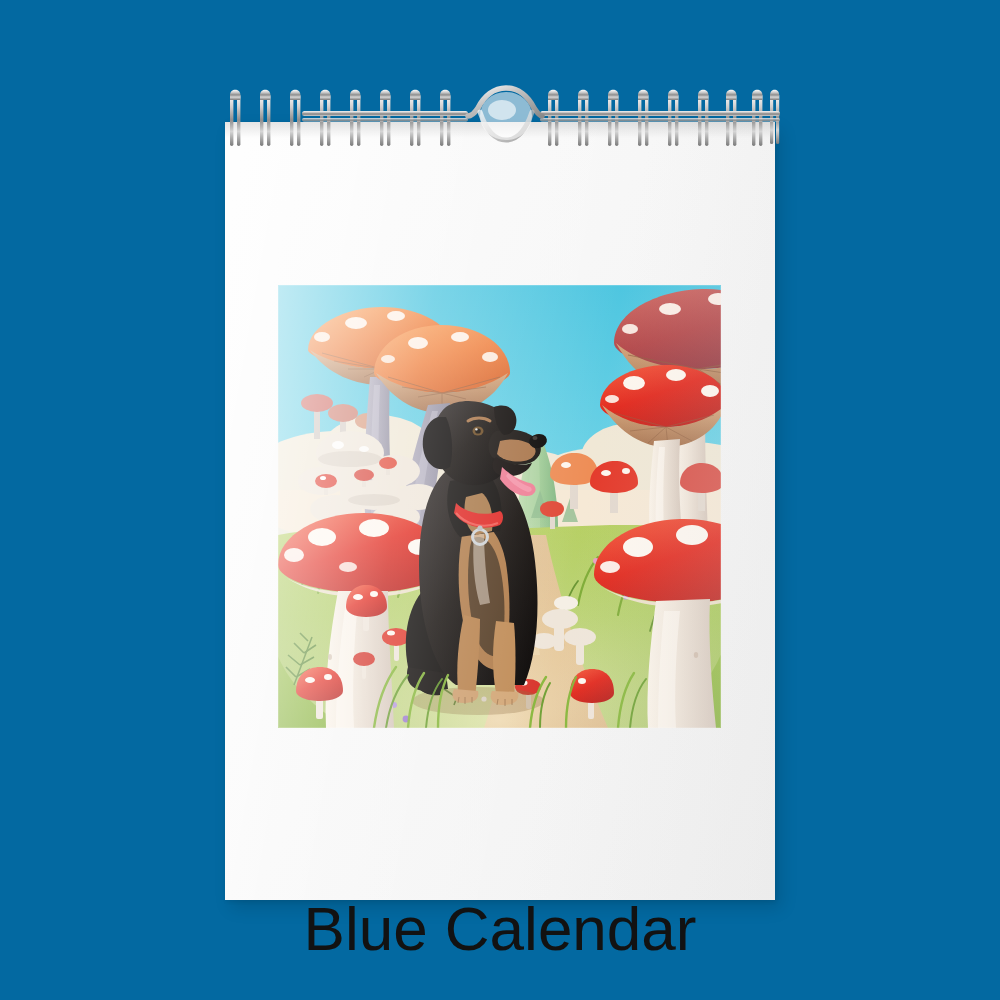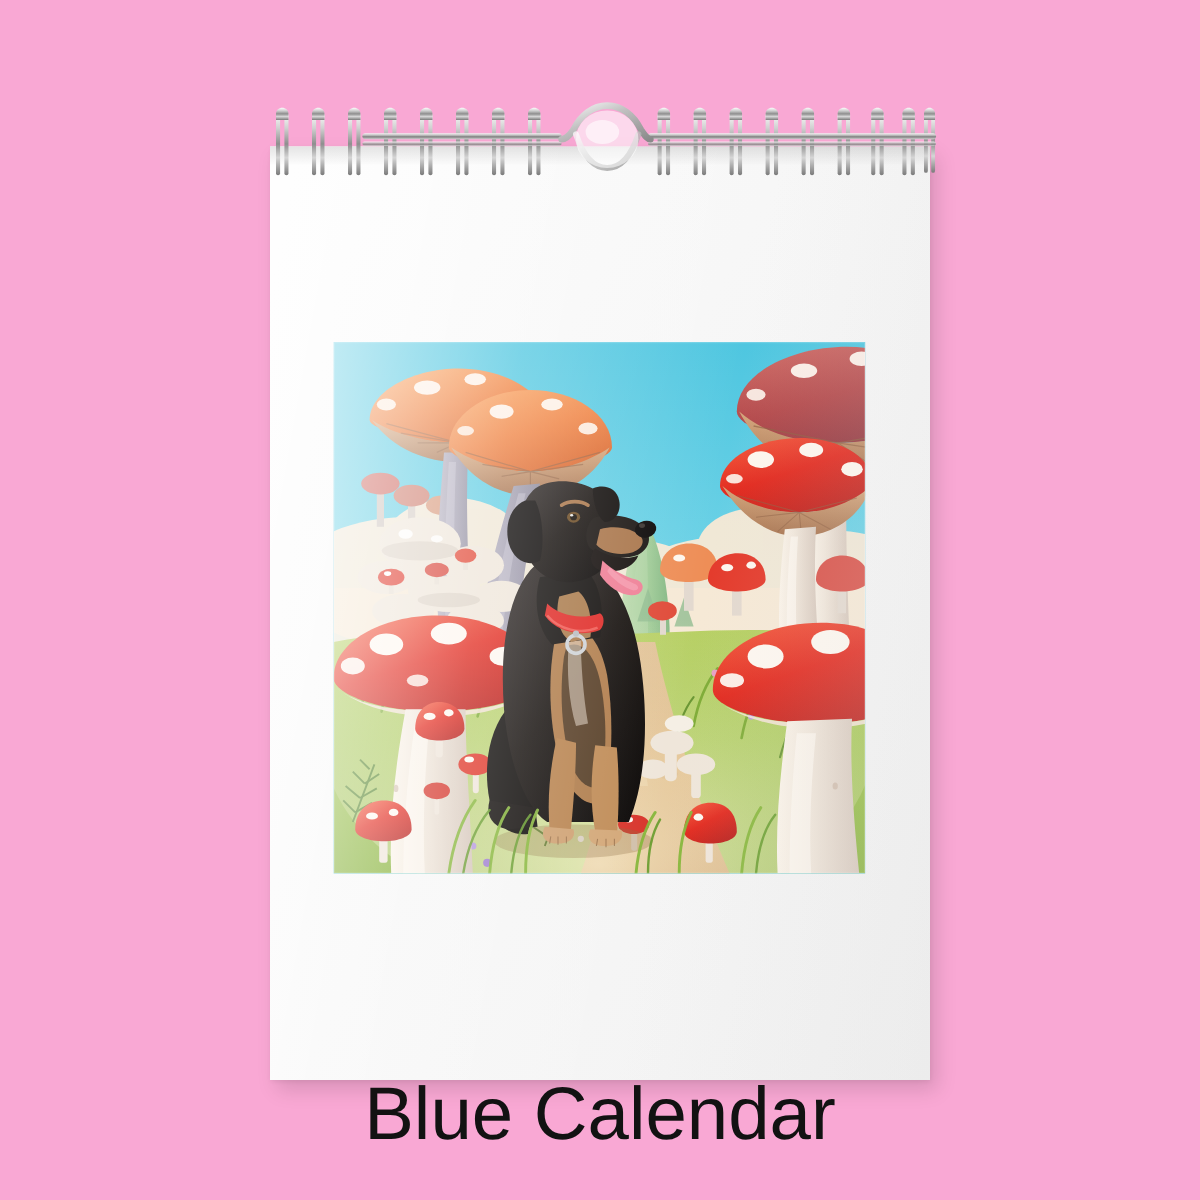--- a/index.html
+++ b/index.html
@@ -9,21 +9,21 @@
     height: 1000px;
     background: #ffffff;
     font-family: "Liberation Sans", sans-serif;
     overflow: hidden;
   }
 
   #product-stage {
     position: relative;
     width: 1000px;
     height: 1000px;
-    background: #f9a8d4;
+    background: #0369a1;
   }
 
   
   #calendar-page {
     position: absolute;
     left: 225px;
     top: 122px;
     width: 550px;
     height: 778px;
     background: linear-gradient(118deg, #fbfbfb 0%, #f7f7f7 45%, #f2f2f2 100%);

